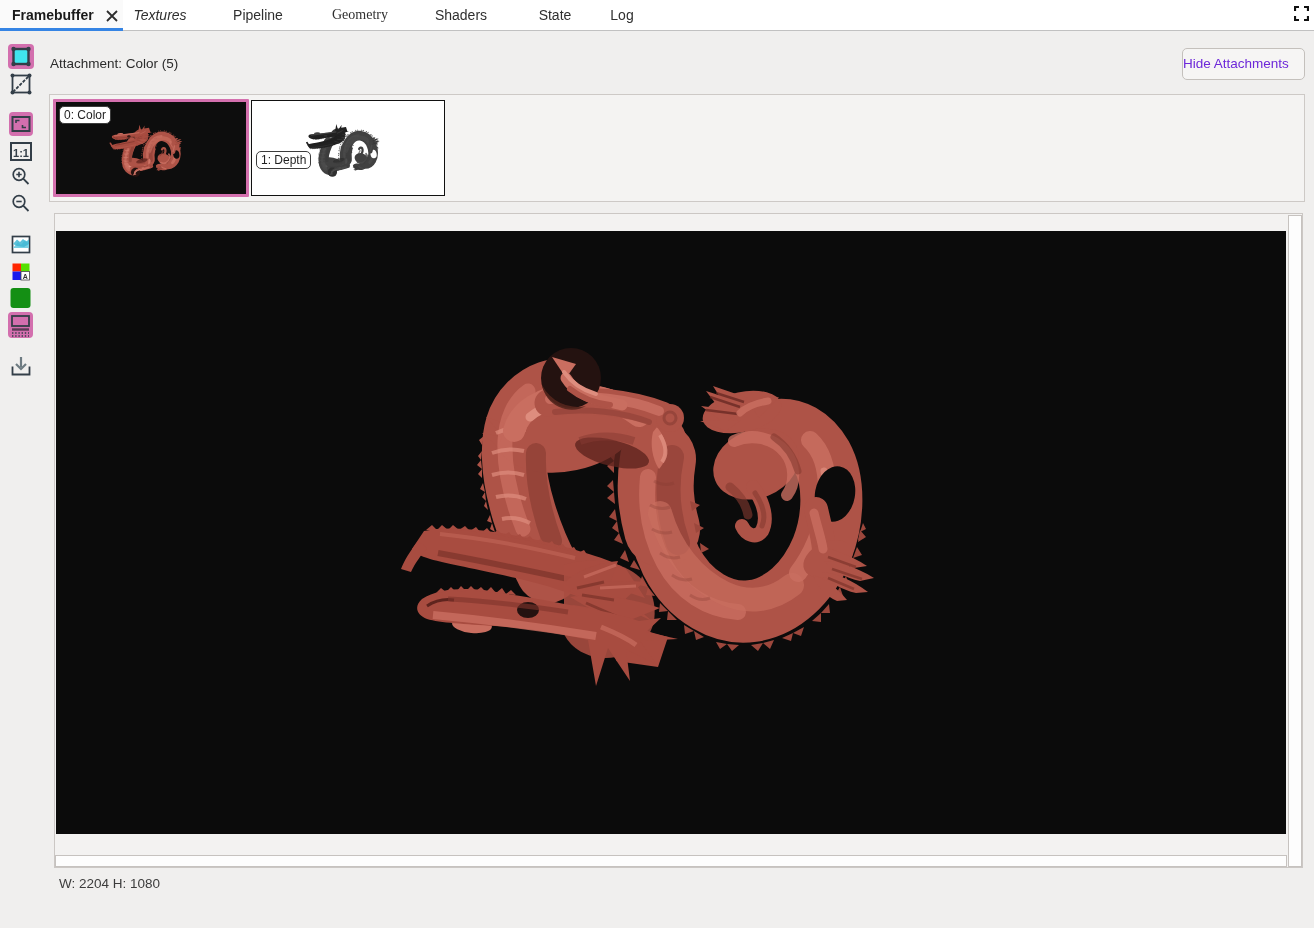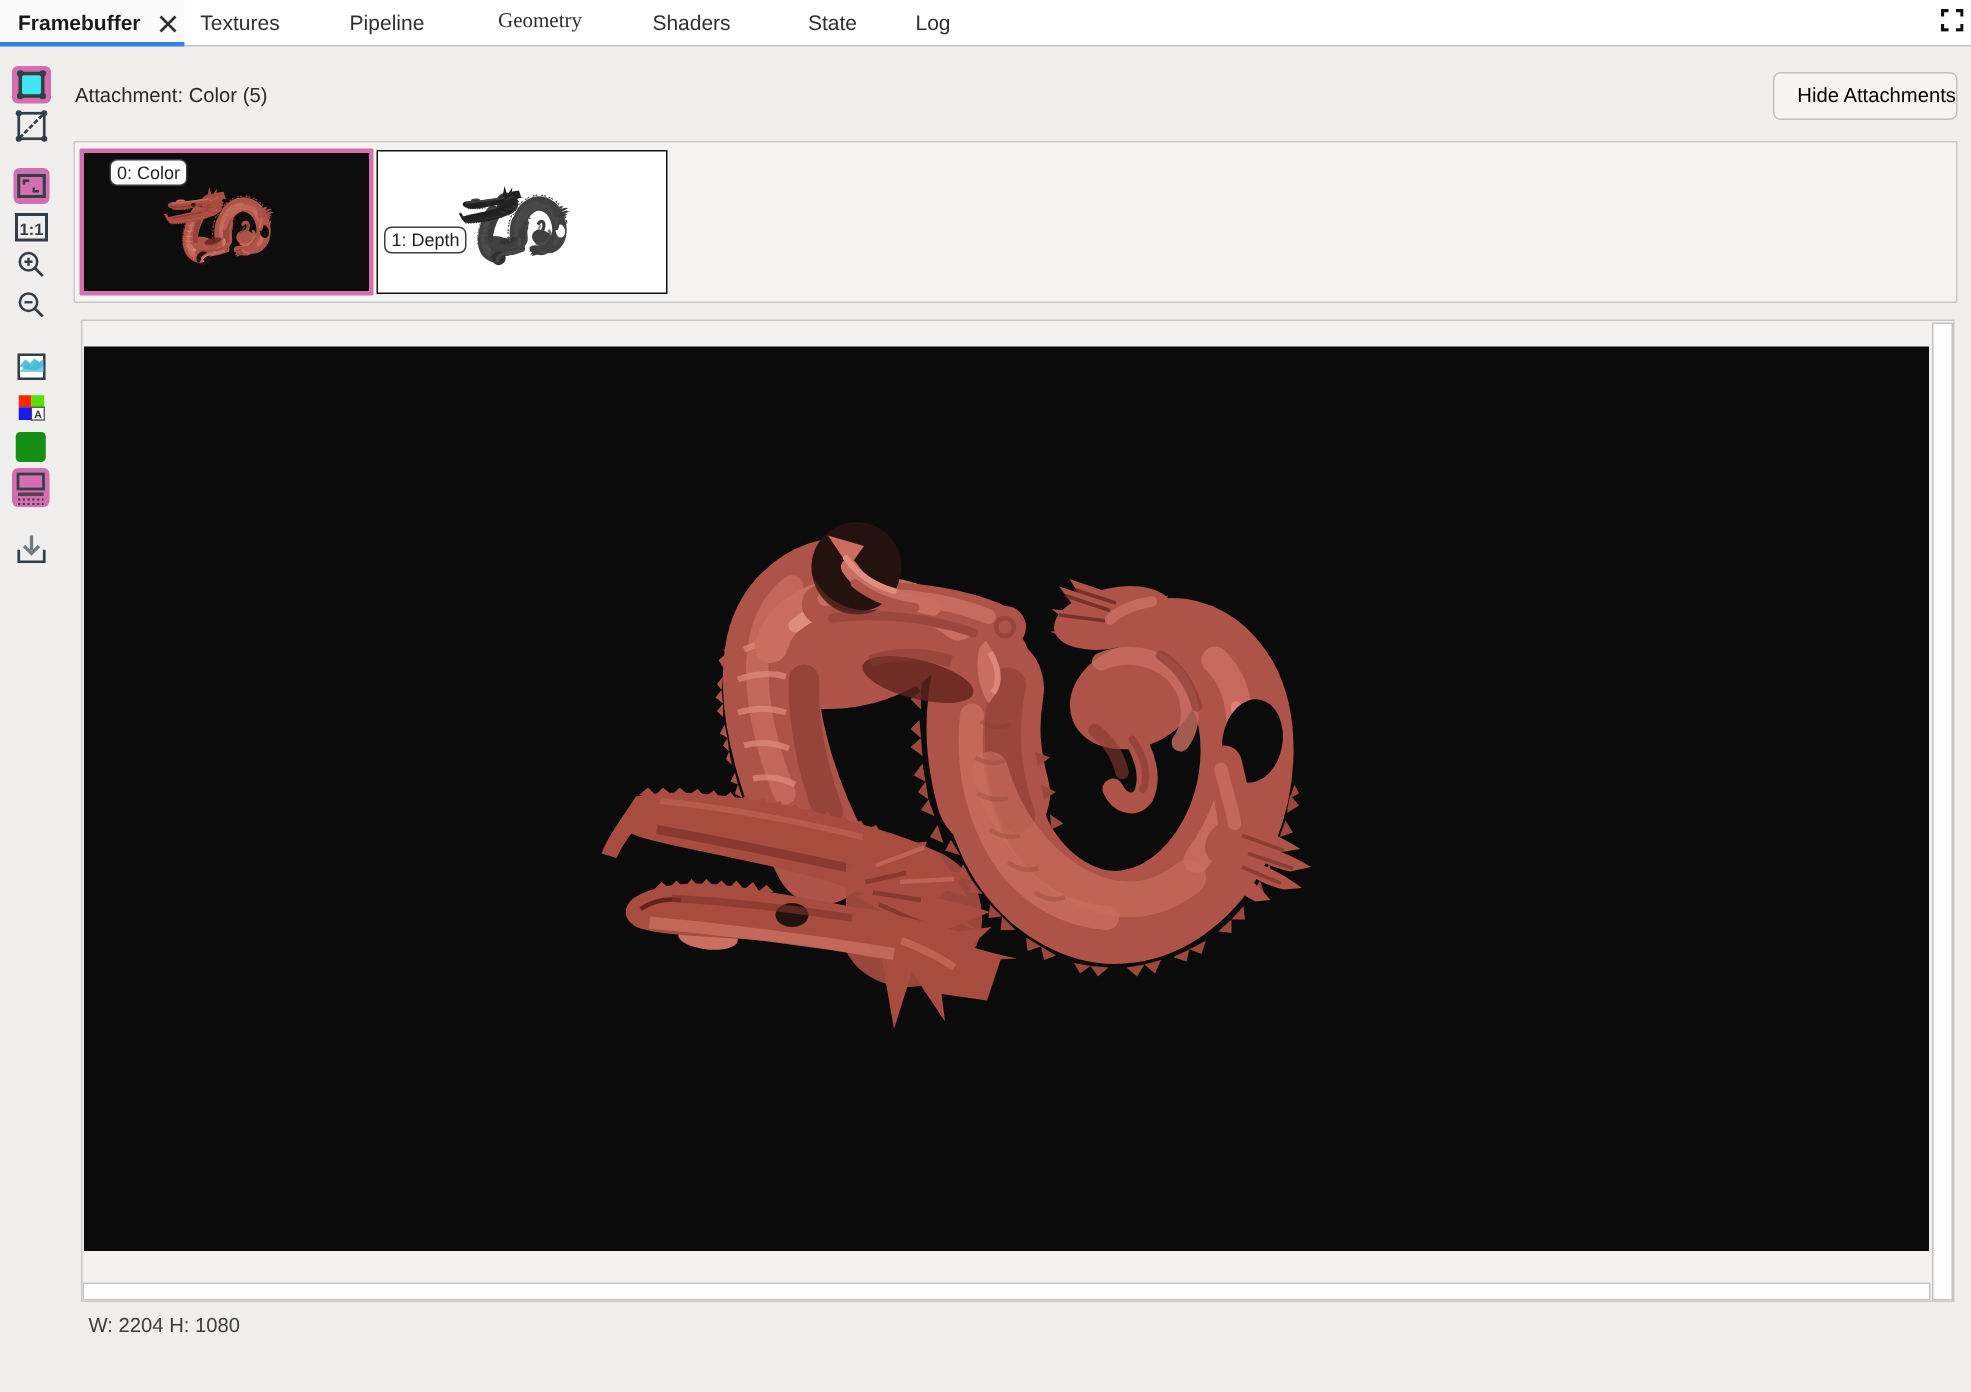--- a/index.html
+++ b/index.html
@@ -5,21 +5,21 @@
   html,body{margin:0;padding:0;}
   body{width:1314px;height:928px;background:#f0efee;font-family:"Liberation Sans",sans-serif;position:relative;overflow:hidden;}
   .abs{position:absolute;}
   
   #tabbar{left:0;top:0;width:1314px;height:31px;background:#ffffff;border-bottom:1px solid #c1c1c1;box-sizing:border-box;}
   #activetab{left:0;top:0;width:123px;height:31px;background:#fafafa;border-bottom:3px solid #3584e4;box-sizing:border-box;}
   .tab{top:0;height:30px;line-height:30px;font-size:14px;color:#2f2f2f;text-align:center;}
   #tabname{left:12px;top:0;height:14px;line-height:30px;font-size:14px;font-weight:bold;color:#1a1a1a;}
   
   #attach-label{left:50px;top:56px;font-size:13.5px;color:#2b2b2b;}
-  #hidebtn{left:1182px;top:48px;width:123px;height:32px;background:#f6f5f4;border:1px solid #c4c0bc;border-radius:5px;box-sizing:border-box;font-size:13.5px;color:#000000;text-align:right;line-height:30px;}
+  #hidebtn{left:1182px;top:48px;width:123px;height:32px;background:#f6f5f4;border:1px solid #c4c0bc;border-radius:5px;box-sizing:border-box;font-size:13.5px;color:#6d28d9;text-align:left;line-height:30px;}
   
   #thumbwrap{left:49px;top:94px;width:1256px;height:108px;background:#f4f3f2;border:1px solid #cdc9c6;box-sizing:border-box;}
   #thumb1{left:53px;top:99px;width:196px;height:98px;border:3px solid #d470ae;border-radius:1px;background:#0d0d0d;box-sizing:border-box;}
   #thumb2{left:251px;top:100px;width:194px;height:96px;border:1px solid #111;background:#ffffff;box-sizing:border-box;}
   .thumblabel{background:#ffffff;border:1px solid #3c3c3c;border-radius:5px;font-size:12px;color:#1f1f1f;padding:0px 4px;line-height:16px;}
   
   #viewwrap{left:54px;top:213px;width:1249px;height:655px;background:#f3f2f1;border:1px solid #cbc7c4;box-sizing:border-box;}
   #blackview{left:56px;top:231px;width:1230px;height:603px;background:#0b0b0b;}
   #hscroll{left:55px;top:855px;width:1232px;height:12px;background:#fdfdfd;border:1px solid #c6c2bf;box-sizing:border-box;}
   #vscroll{left:1288px;top:215px;width:14px;height:652px;background:#fdfdfd;border:1px solid #c6c2bf;box-sizing:border-box;}
@@ -113,21 +113,21 @@
         </g>
     </defs>
   </svg>
 
   <div id="tabbar" class="abs"></div>
   <div id="activetab" class="abs"></div>
   <div id="tabname" class="abs">Framebuffer</div>
   <svg class="abs" style="left:105px;top:9px" width="14" height="14" viewBox="0 0 14 14">
     <path d="M2 2 L12 12 M12 2 L2 12" stroke="#2e2e2e" stroke-width="1.8" fill="none"></path>
   </svg>
-  <div class="tab abs" style="left:124px;width:72px;">Textures</div>
+  <div class="tab abs" style="left:124px;width:72px;font-style:italic;">Textures</div>
   <div class="tab abs" style="left:222px;width:72px;">Pipeline</div>
   <div class="tab abs" style="left:320px;width:80px;font-family:Liberation Serif, serif;">Geometry</div>
   <div class="tab abs" style="left:424px;width:74px;">Shaders</div>
   <div class="tab abs" style="left:532px;width:46px;">State</div>
   <div class="tab abs" style="left:605px;width:34px;">Log</div>
   <svg class="abs" style="left:1294px;top:6px" width="15" height="15" viewBox="0 0 15 15">
     <path d="M1 5 V1 H5 M10 1 H14 V5 M14 10 V14 H10 M5 14 H1 V10" stroke="#111" stroke-width="2.2" fill="none"></path>
   </svg>
 
   <div id="attach-label" class="abs">Attachment: Color (5)</div>
@@ -190,21 +190,21 @@
   <div id="thumb1" class="abs">
     <svg width="190" height="93" viewBox="0 0 1230 603">
       <use href="#dragon" transform="translate(0,603) scale(1,-1)"></use>
     </svg>
   </div>
   <div id="thumb2" class="abs">
     <svg width="192" height="94" viewBox="0 0 1230 603">
       <use href="#dragon" transform="translate(0,603) scale(1,-1)" style="--base:#414141;--light:#4b4b4b;--lighter:#535353;--dark:#393939;--darker:#2f2f2f;--serr:#3b3b3b;--ball:#303030;--ballhi:#373737;--spike:#212121;--spiked:#1c1c1c;--bg:#ffffff;"></use>
     </svg>
   </div>
-  <div class="thumblabel abs" style="left:73px;top:106px;">0: Color</div>
+  <div class="thumblabel abs" style="left:59px;top:106px;">0: Color</div>
   <div class="thumblabel abs" style="left:256px;top:107px;margin-top:44px;">1: Depth</div>
 
   <div id="viewwrap" class="abs"></div>
   <div id="blackview" class="abs">
     <svg width="1230" height="603" viewBox="0 0 1230 603">
       <use href="#dragon"></use>
     </svg>
   </div>
   <div id="hscroll" class="abs"></div>
   <div id="vscroll" class="abs"></div>

